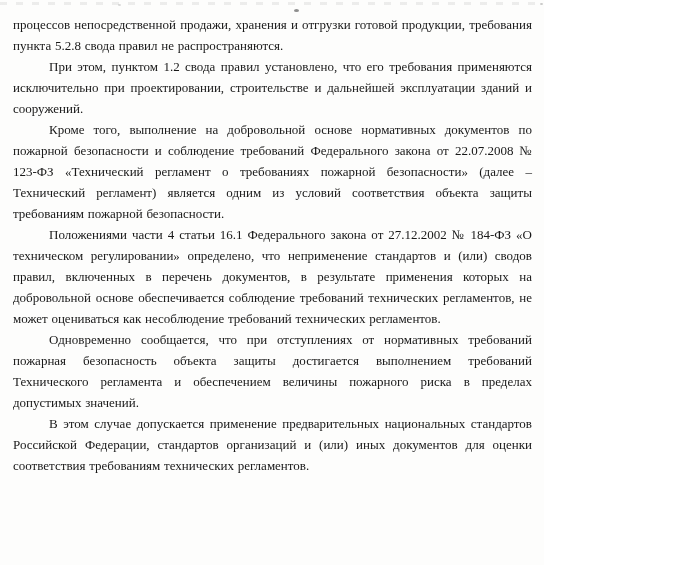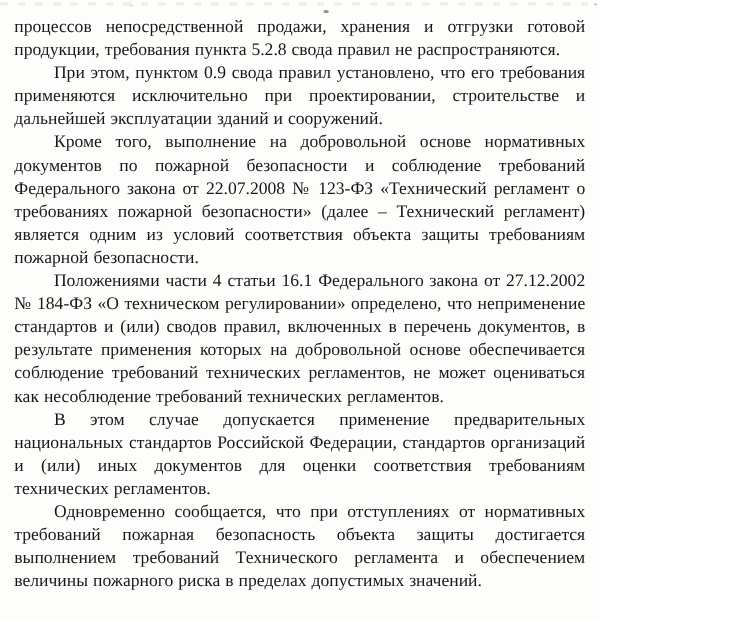--- a/index.html
+++ b/index.html
@@ -8,21 +8,21 @@
       background: #ffffff;
     }
     .page {
       position: relative;
       width: 544px;
       height: 565px;
       box-sizing: border-box;
       padding: 14px 12px 0 13px;
       background: #fdfdfc;
       font-family: "Liberation Serif", "DejaVu Serif", serif;
-      font-size: 16px;
+      font-size: 13px;
       line-height: 21px;
       color: #181818;
       overflow: hidden;
       -webkit-font-smoothing: antialiased;
     }
     .para {
       margin: 0;
       text-align: justify;
       text-indent: 36px;
       word-spacing: 0.5px;
@@ -61,24 +61,24 @@
 <div class="page">
 
   <div class="scan-edge"></div>
   <div class="speck s1"></div>
   <div class="speck s2"></div>
   <div class="speck s3"></div>
   <div class="speck s4"></div>
 
   <p class="para no-indent">процессов непосредственной продажи, хранения и отгрузки готовой продукции, требования пункта 5.2.8 свода правил не распространяются.</p>
 
-  <p class="para">При этом, пунктом 0.9 свода правил установлено, что его требования применяются исключительно при проектировании, строительстве и дальнейшей эксплуатации зданий и сооружений.</p>
+  <p class="para">При этом, пунктом 1.2 свода правил установлено, что его требования применяются исключительно при проектировании, строительстве и дальнейшей эксплуатации зданий и сооружений.</p>
 
 
   <p class="para">Кроме того, выполнение на добровольной основе нормативных документов по пожарной безопасности и соблюдение требований Федерального закона от 22.07.2008 № 123-ФЗ «Технический регламент о требованиях пожарной безопасности» (далее – Технический регламент) является одним из условий соответствия объекта защиты требованиям пожарной безопасности.</p>
 
   <p class="para">Положениями части 4 статьи 16.1 Федерального закона от 27.12.2002 № 184-ФЗ «О техническом регулировании» определено, что неприменение стандартов и (или) сводов правил, включенных в перечень документов, в результате применения которых на добровольной основе обеспечивается соблюдение требований технических регламентов, не может оцениваться как несоблюдение требований технических регламентов.</p>
 
+  <p class="para">Одновременно сообщается, что при отступлениях от нормативных требований пожарная безопасность объекта защиты достигается выполнением требований Технического регламента и обеспечением величины пожарного риска в пределах допустимых значений.</p>
+
   <p class="para">В этом случае допускается применение предварительных национальных стандартов Российской Федерации, стандартов организаций и (или) иных документов для оценки соответствия требованиям технических регламентов.</p>
-
-  <p class="para">Одновременно сообщается, что при отступлениях от нормативных требований пожарная безопасность объекта защиты достигается выполнением требований Технического регламента и обеспечением величины пожарного риска в пределах допустимых значений.</p>
 
 </div>
 
 </body></html>

